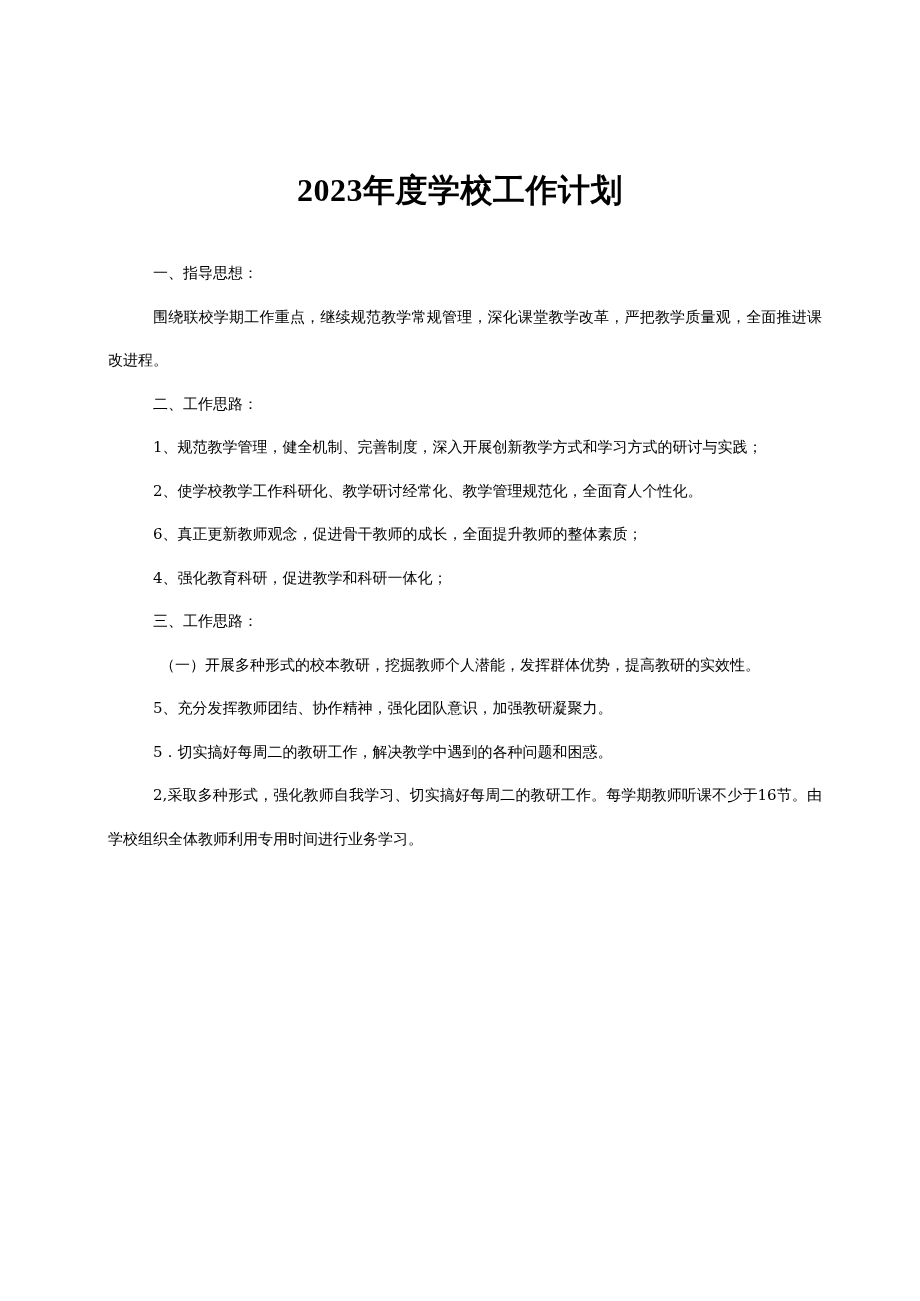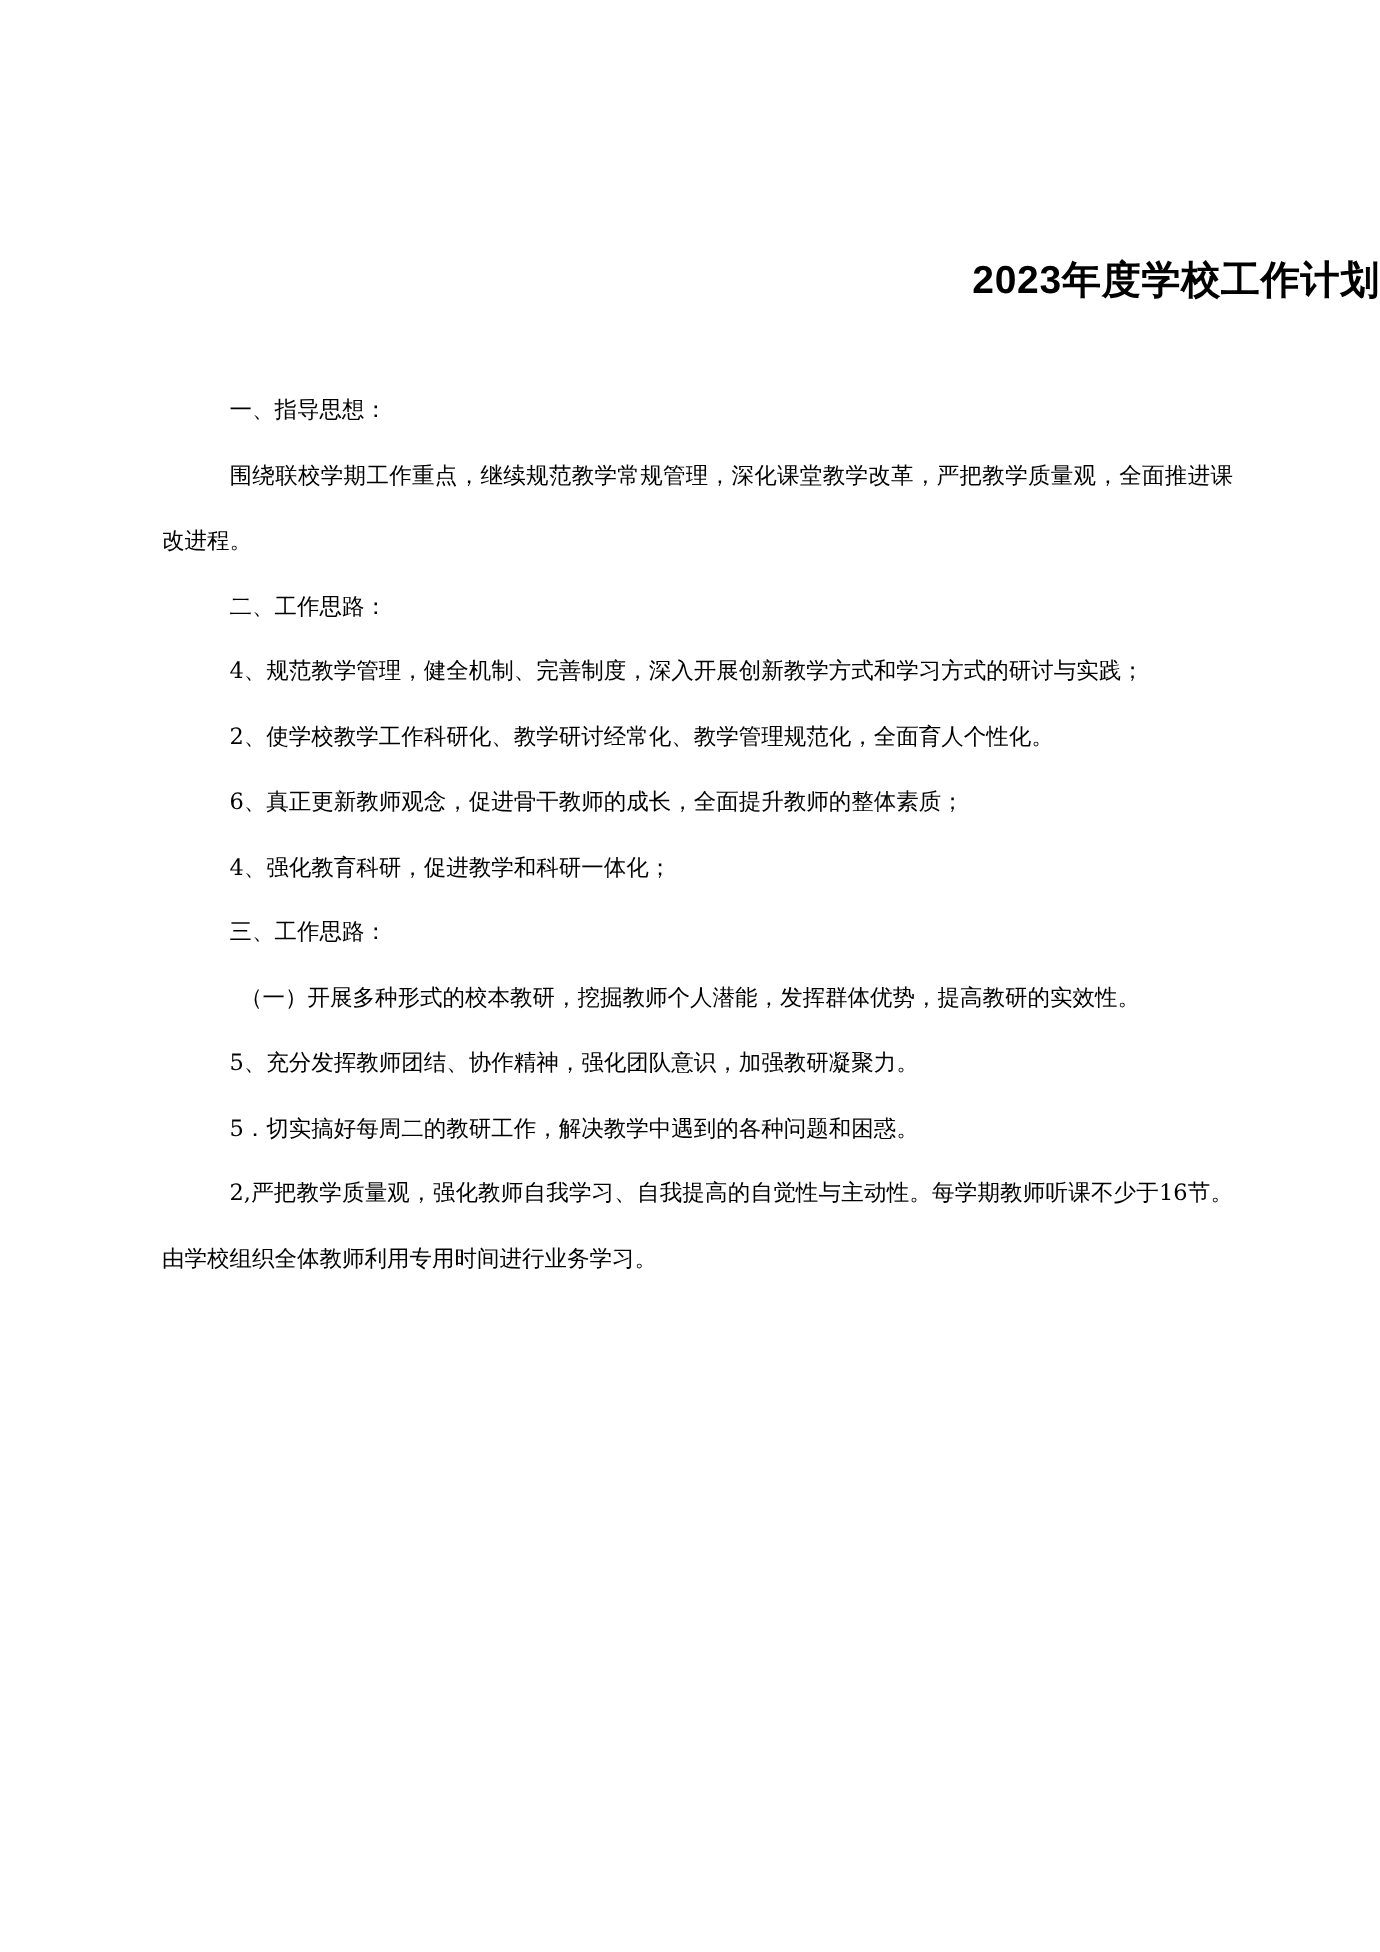--- a/index.html
+++ b/index.html
@@ -14,26 +14,26 @@
     background: #ffffff;
     overflow: hidden;
     font-family: "DejaVu Serif", "Liberation Serif", serif;
     color: #000000;
   }
   .doc-title {
     position: absolute;
     top: 152px;
     left: 0;
     width: 920px;
-    text-align: right;
-    font-size: 26px;
+    text-align: center;
+    font-size: 32px;
     font-weight: bold;
     letter-spacing: 0.5px;
     line-height: 34px;
-    font-family: Liberation Sans, sans-serif;
+    font-family: Liberation Serif, serif;
   }
   .body-block {
     position: absolute;
     top: 252px;
     left: 108px;
     width: 714px;
   }
   p.para {
     margin: 0 0 0 0;
     font-size: 15px;
@@ -56,35 +56,35 @@
   <h1 class="doc-title">2023年度学校工作计划</h1>
 
   <div class="body-block">
 
     <p class="para indent2">一、指导思想：</p>
 
     <p class="para indent2">围绕联校学期工作重点，继续规范教学常规管理，深化课堂教学改革，严把教学质量观，全面推进课改进程。</p>
 
     <p class="para indent2">二、工作思路：</p>
 
-    <p class="para indent2">4、规范教学管理，健全机制、完善制度，深入开展创新教学方式和学习方式的研讨与实践；</p>
+    <p class="para indent2">1、规范教学管理，健全机制、完善制度，深入开展创新教学方式和学习方式的研讨与实践；</p>
 
     <p class="para indent2">2、使学校教学工作科研化、教学研讨经常化、教学管理规范化，全面育人个性化。</p>
 
     <p class="para indent2">6、真正更新教师观念，促进骨干教师的成长，全面提升教师的整体素质；</p>
 
     <p class="para indent2">4、强化教育科研，促进教学和科研一体化；</p>
 
     <p class="para indent2">三、工作思路：</p>
 
     <p class="para indent2b">（一）开展多种形式的校本教研，挖掘教师个人潜能，发挥群体优势，提高教研的实效性。</p>
 
     <p class="para indent2">5、充分发挥教师团结、协作精神，强化团队意识，加强教研凝聚力。</p>
 
 
 
     <p class="para indent1">5．切实搞好每周二的教研工作，解决教学中遇到的各种问题和困惑。</p>
 
-    <p class="para indent2">2,严把教学质量观，强化教师自我学习、自我提高的自觉性与主动性。每学期教师听课不少于16节。由学校组织全体教师利用专用时间进行业务学习。</p>
+    <p class="para indent2">2,采取多种形式，强化教师自我学习、切实搞好每周二的教研工作。每学期教师听课不少于16节。由学校组织全体教师利用专用时间进行业务学习。</p>
 
   </div>
 
 </div>
 
 </body></html>

